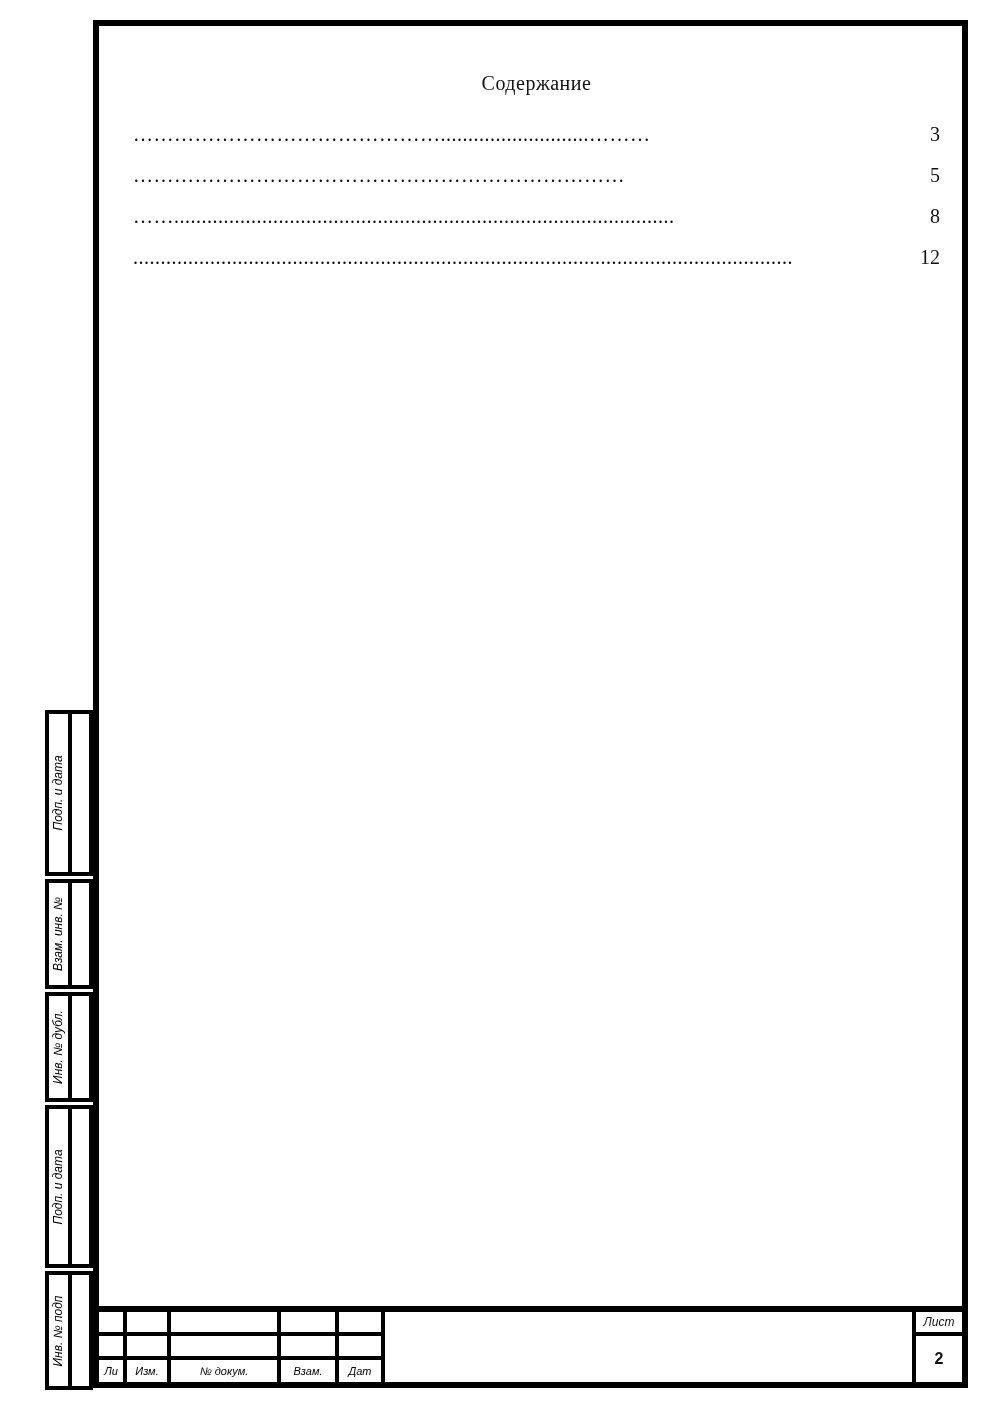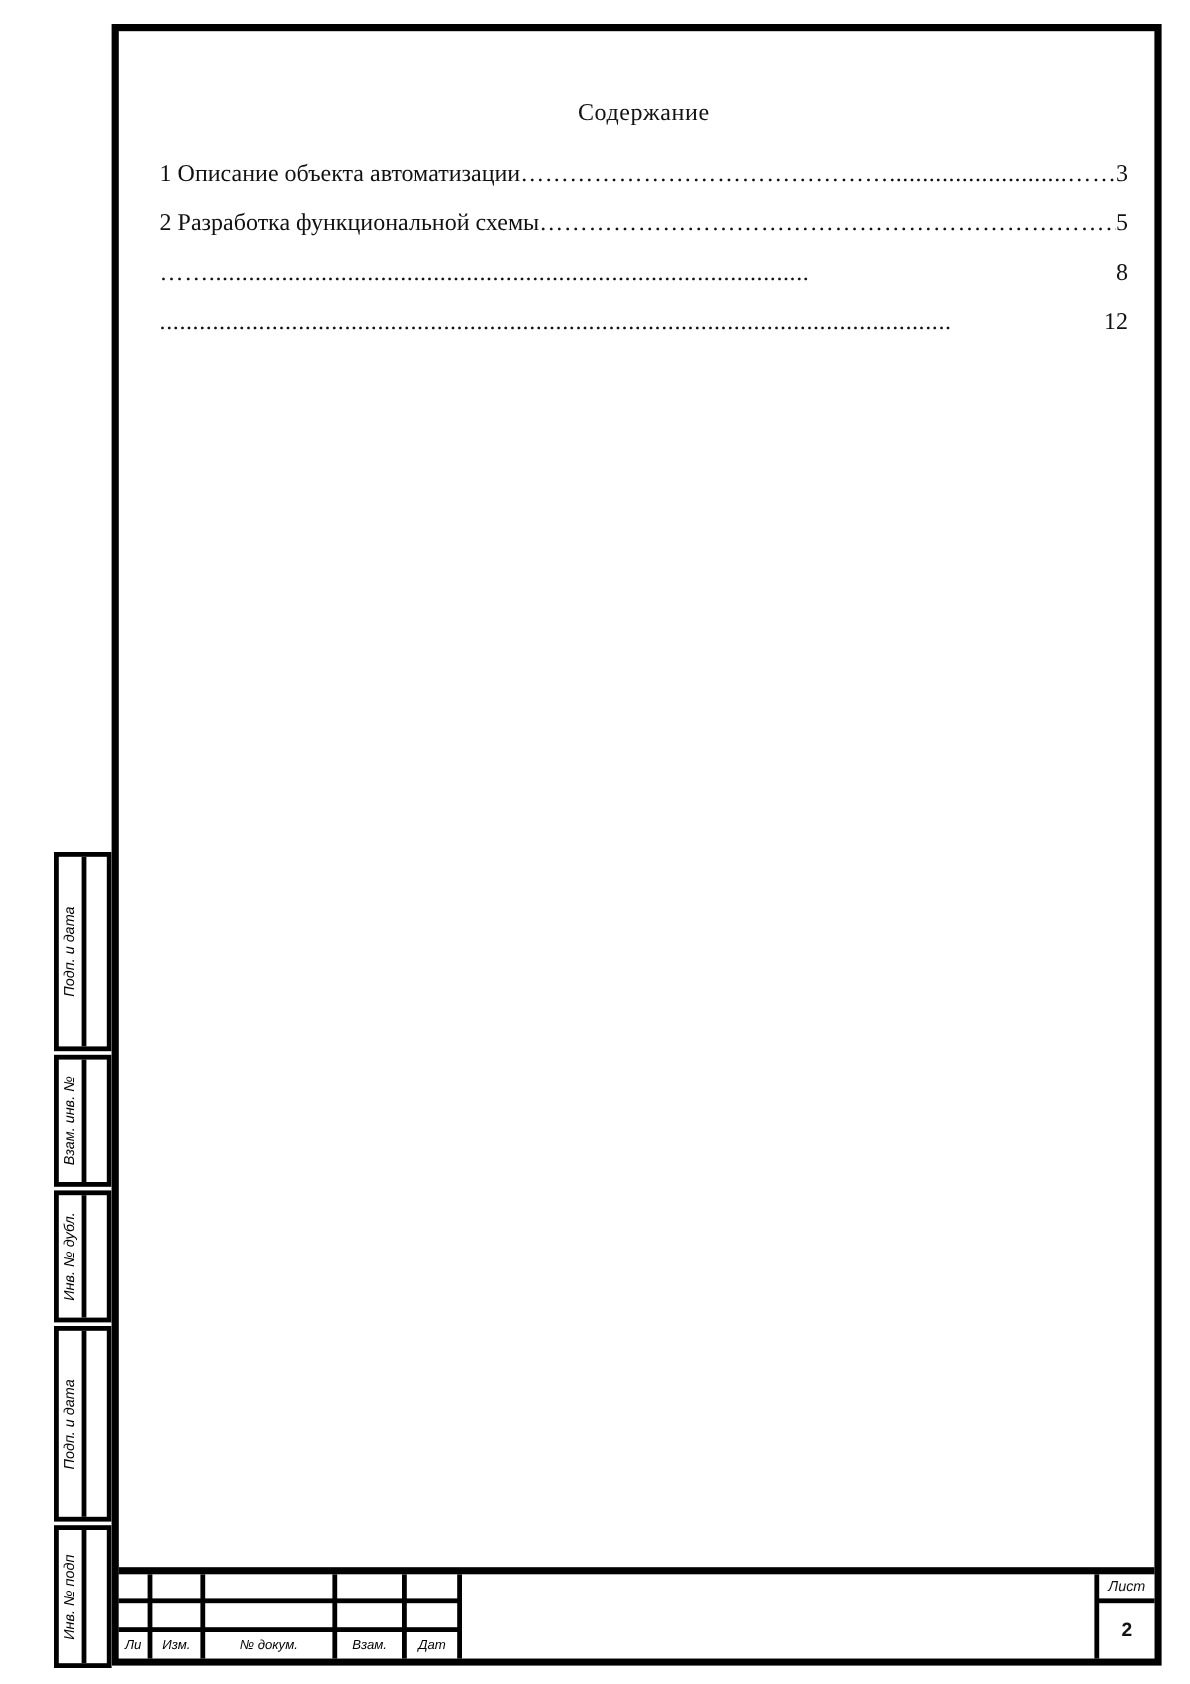--- a/index.html
+++ b/index.html
@@ -16,21 +16,21 @@
     border: 6px solid #000; box-sizing: border-box;
     background: #fff;
   }
 
   
   .content {
     position: absolute; left: 0; right: 0; top: 0; bottom: 80px;
     padding: 40px 22px 0 34px; overflow: hidden;
   }
   .doc-title {
-    margin: 15px; text-align: center;
+    margin: 4px; text-align: center;
     font-size: 20px; font-weight: normal; line-height: 26px;
     letter-spacing: 0.5px;
   }
   .toc { margin-top: 27px; }
   .toc-row {
     display: flex; align-items: baseline;
     height: 24px; margin-bottom: 17px;
     font-size: 20px; white-space: nowrap;
   }
   .toc-text { flex: 0 0 auto; }
@@ -128,26 +128,24 @@
   </div>
 </div>
 
 <div class="frame">
 
   <div class="content">
     <h1 class="doc-title">Содержание</h1>
 
     <div class="toc">
       <div class="toc-row">
-        <span class="toc-text">1 Описание объекта автоматизации</span>
         <span class="toc-leader">………………………………………...........................………</span>
         <span class="toc-page">3</span>
       </div>
       <div class="toc-row">
-        <span class="toc-text">2 Разработка функциональной схемы</span>
         <span class="toc-leader">………………………………………………………………</span>
         <span class="toc-page">5</span>
       </div>
       <div class="toc-row">
         <span class="toc-leader">……...........................................................................................</span>
         <span class="toc-page">8</span>
       </div>
       <div class="toc-row">
         <span class="toc-leader">........................................................................................................................</span>
         <span class="toc-page">12</span>

